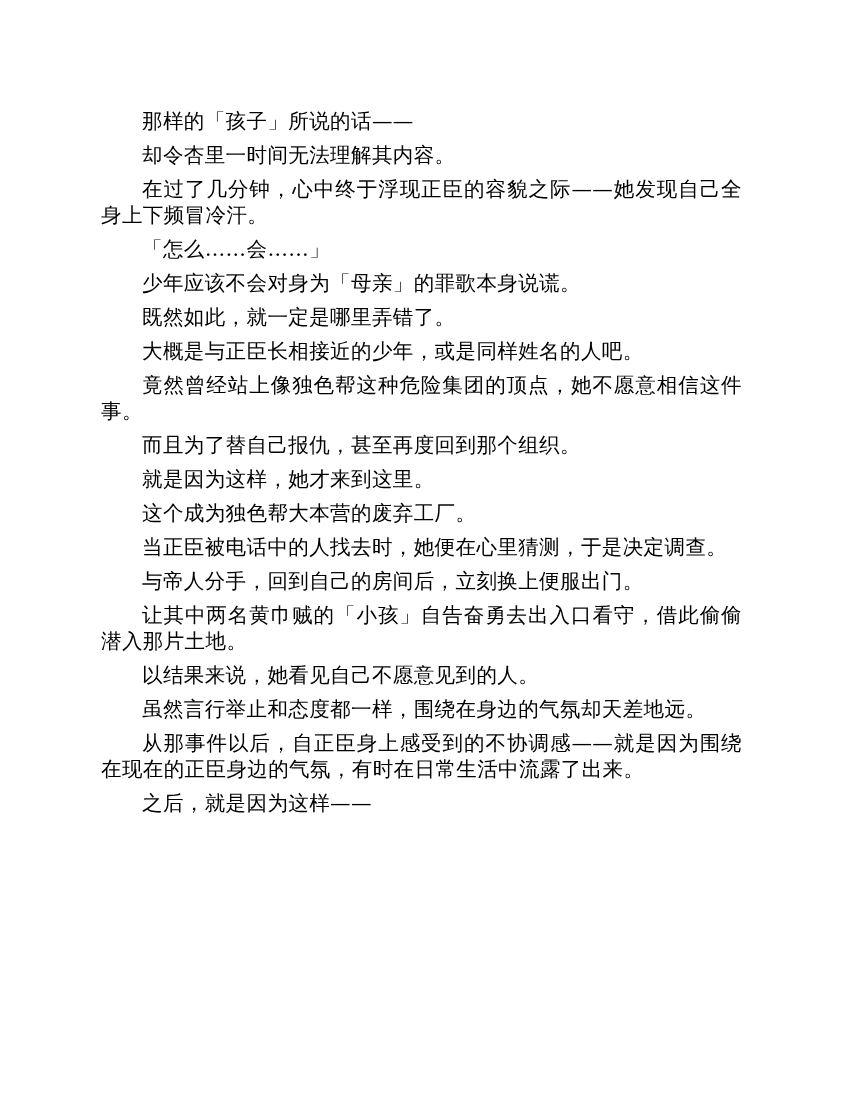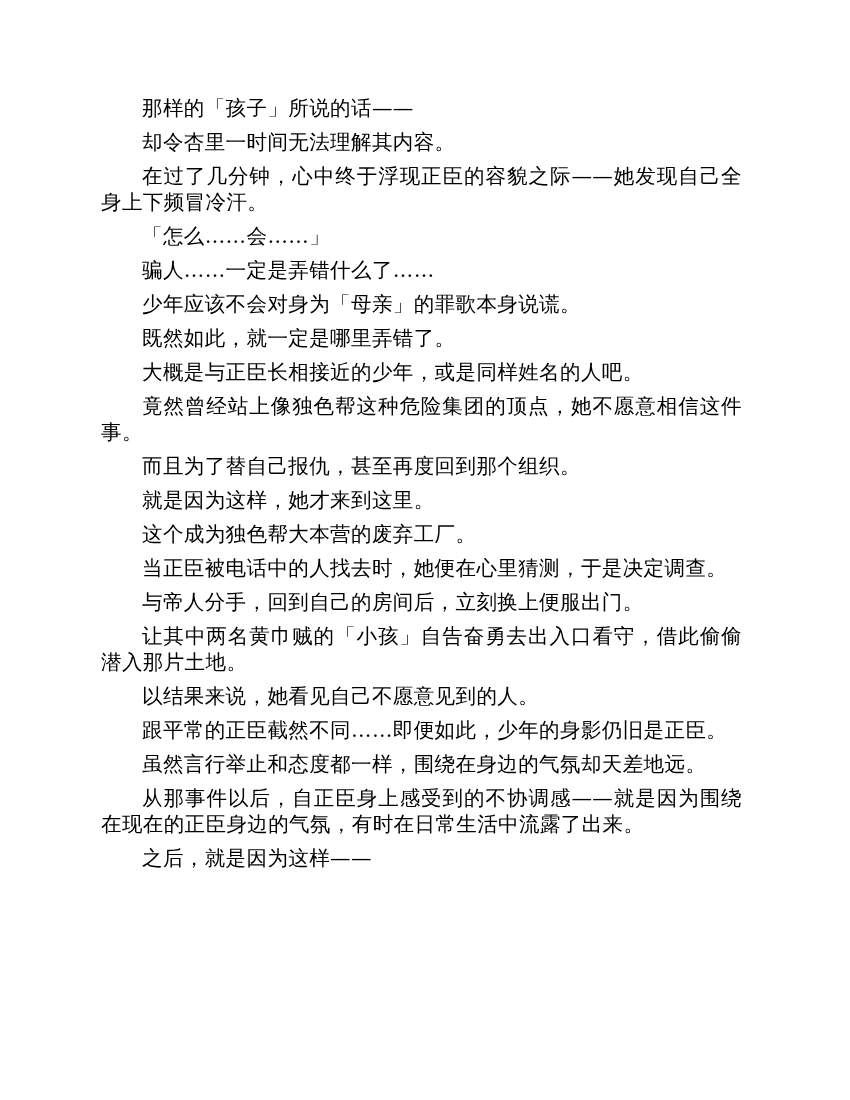--- a/index.html
+++ b/index.html
@@ -9,21 +9,21 @@
     }
     body {
       width: 850px;
       height: 1100px;
       position: relative;
       overflow: hidden;
     }
     .page {
       position: absolute;
       left: 101px;
-      top: 95px;
+      top: 108px;
       width: 641px;
       color: #000000;
       font-family: "DejaVu Serif", "Liberation Serif", serif;
       font-size: 20.5px;
       line-height: 26px;
     }
     .para {
       margin: 0 0 8px 0;
       text-indent: 2em;
       text-align: justify;
@@ -32,29 +32,27 @@
     }
   </style>
 </head>
 <body>
 
 <div class="page">
   <p class="para">那样的「孩子」所说的话——</p>
   <p class="para">却令杏里一时间无法理解其内容。</p>
   <p class="para">在过了几分钟，心中终于浮现正臣的容貌之际——她发现自己全身上下频冒冷汗。</p>
   <p class="para">「怎么……会……」</p>
-  <p class="para">骗人……一定是弄错什么了……</p>
   <p class="para">少年应该不会对身为「母亲」的罪歌本身说谎。</p>
   <p class="para">既然如此，就一定是哪里弄错了。</p>
   <p class="para">大概是与正臣长相接近的少年，或是同样姓名的人吧。</p>
   <p class="para">竟然曾经站上像独色帮这种危险集团的顶点，她不愿意相信这件事。</p>
   <p class="para">而且为了替自己报仇，甚至再度回到那个组织。</p>
   <p class="para">就是因为这样，她才来到这里。</p>
   <p class="para">这个成为独色帮大本营的废弃工厂。</p>
   <p class="para">当正臣被电话中的人找去时，她便在心里猜测，于是决定调查。</p>
   <p class="para">与帝人分手，回到自己的房间后，立刻换上便服出门。</p>
   <p class="para">让其中两名黄巾贼的「小孩」自告奋勇去出入口看守，借此偷偷潜入那片土地。</p>
   <p class="para">以结果来说，她看见自己不愿意见到的人。</p>
-  <p class="para">跟平常的正臣截然不同……即便如此，少年的身影仍旧是正臣。</p>
   <p class="para">虽然言行举止和态度都一样，围绕在身边的气氛却天差地远。</p>
   <p class="para">从那事件以后，自正臣身上感受到的不协调感——就是因为围绕在现在的正臣身边的气氛，有时在日常生活中流露了出来。</p>
   <p class="para">之后，就是因为这样——</p>
 </div>
 
 </body></html>

